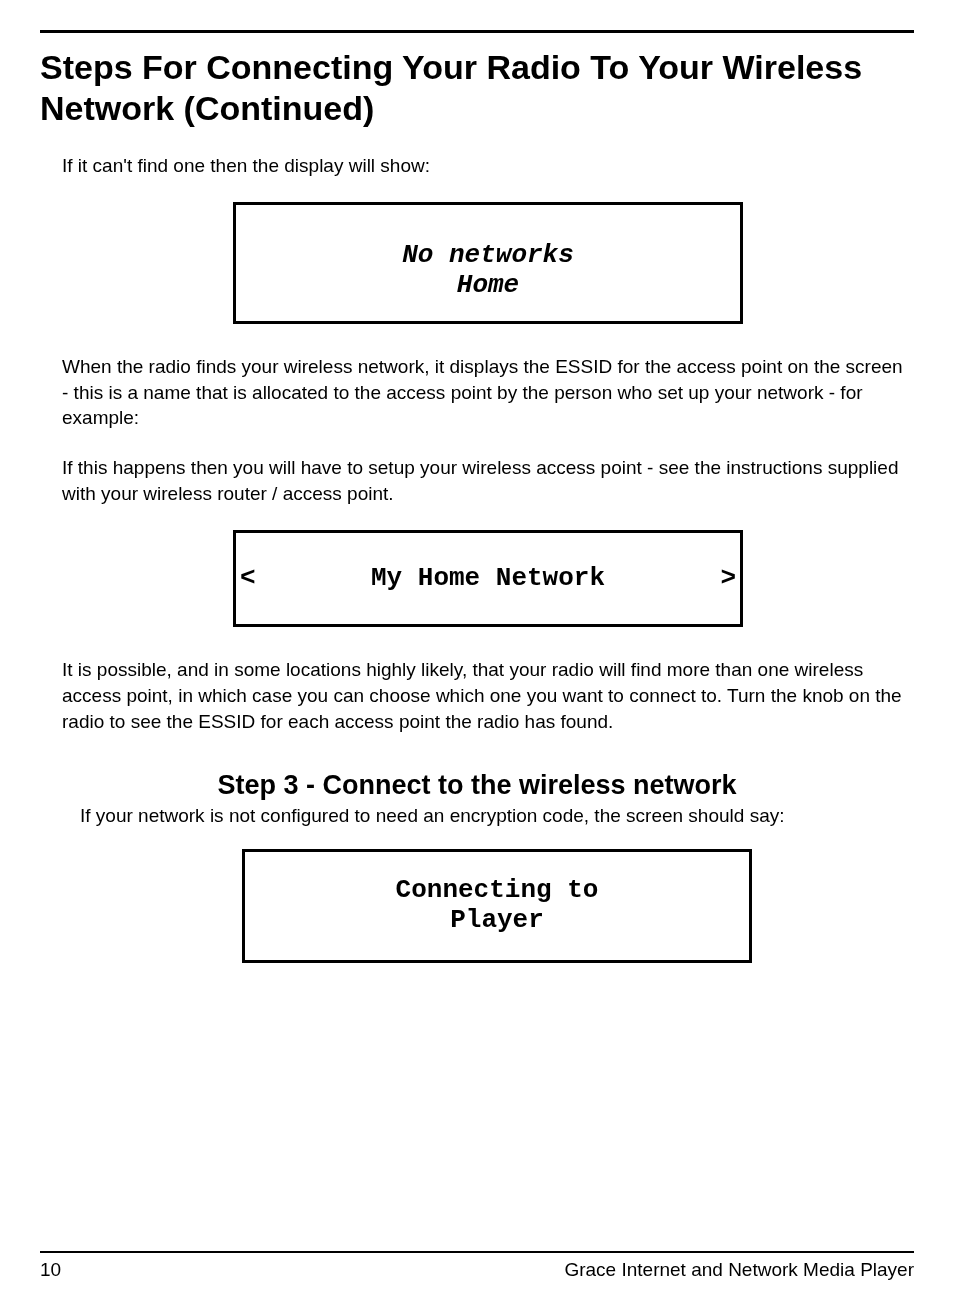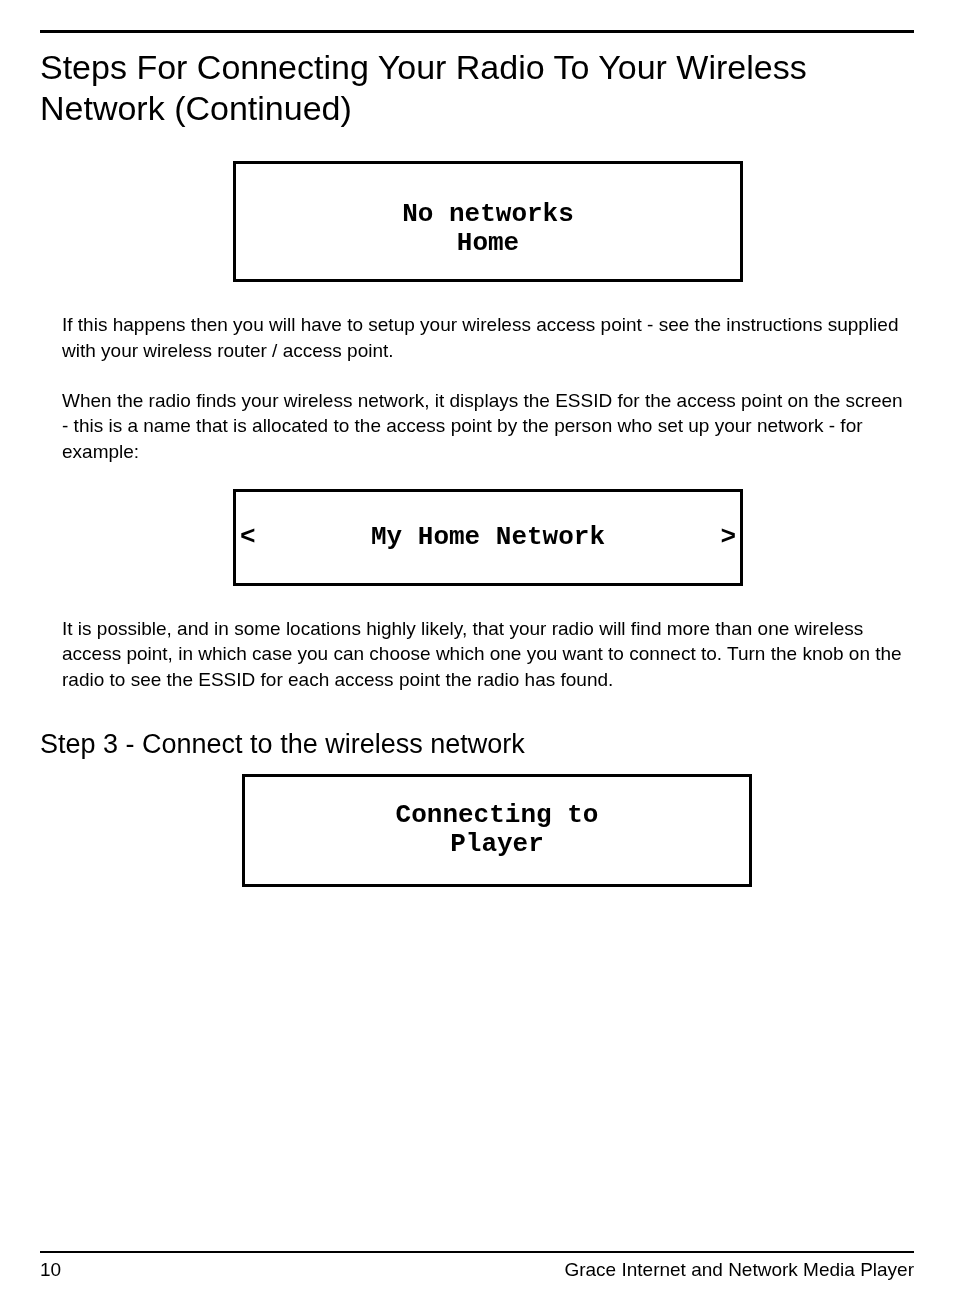--- a/index.html
+++ b/index.html
@@ -15,23 +15,23 @@
     box-sizing: border-box;
     padding: 30px 40px 20px 40px;
     position: relative;
   }
   .top-rule {
     border-top: 3px solid #000;
     margin-bottom: 14px;
   }
   .page-title {
     font-size: 34px;
-    font-weight: 400;
+    font-weight: 700;
     line-height: 1.2;
-    margin: 0 0 32px 0;
+    margin: 0 0 24px 0;
   }
   .body-block {
     padding-left: 22px;
     font-size: 19px;
     line-height: 1.35;
   }
   .para {
     margin: 0 0 24px 0;
   }
   .lcd {
@@ -40,42 +40,44 @@
     border: 3px solid #000;
     margin: 0 auto 30px auto;
     padding: 24px 6px;
     font-family: "Courier New", Courier, monospace;
     font-weight: bold;
     font-size: 26px;
     text-align: center;
   }
   .lcd.tall {
     padding: 36px 6px 20px 6px;
+    font-style: italic;
   }
   .lcd-line {
     line-height: 1.15;
   }
   .lcd-nav {
     display: flex;
     align-items: center;
     justify-content: space-between;
     padding: 28px 4px;
   }
   .lcd-nav .arrow {
     font-family: "Courier New", Courier, monospace;
     font-weight: bold;
     font-size: 26px;
   }
   .lcd-nav .center {
     flex: 1;
   }
   .step-heading {
     font-size: 27px;
-    font-weight: 400;
-    margin: 36px 0 14px 0;
+    font-weight: 700;
+    margin: 36px 0 2px 0;
+    text-align: center;
   }
   .sub-block {
     padding-left: 40px;
     font-size: 19px;
     line-height: 1.35;
   }
   .sub-block .para {
     margin-bottom: 20px;
   }
   .bold-inline {
@@ -103,46 +105,48 @@
 </style>
 </head>
 <body>
 
 <div class="page">
   <div class="top-rule"></div>
 
   <h1 class="page-title">Steps For Connecting Your Radio To Your Wireless Network (Continued)</h1>
 
   <div class="body-block">
+    <p class="para">If it can't find one then the display will show:</p>
 
     <div class="lcd tall">
       <div class="lcd-line">No networks</div>
       <div class="lcd-line">Home</div>
     </div>
 
+    <p class="para">When the radio finds your wireless network, it displays the ESSID for the access point on the screen - this is a name that is allocated to the access point by the person who set up your network - for example:</p>
+
     <p class="para">If this happens then you will have to setup your wireless access point - see the instructions supplied with your wireless router / access point.</p>
-
-    <p class="para">When the radio finds your wireless network, it displays the ESSID for the access point on the screen - this is a name that is allocated to the access point by the person who set up your network - for example:</p>
 
     <div class="lcd nav-style">
       <div class="lcd-nav">
         <span class="arrow">&lt;</span>
         <span class="center">My Home Network</span>
         <span class="arrow">&gt;</span>
       </div>
     </div>
 
     <p class="para">It is possible, and in some locations highly likely, that your radio will find more than one wireless access point, in which case you can choose which one you want to connect to. Turn the knob on the radio to see the ESSID for each access point the radio has found.</p>
 
   </div>
 
   <h2 class="step-heading">Step 3 - Connect to the wireless network</h2>
 
   <div class="sub-block">
 
+    <p class="para">If your network is not configured to need an encryption code, the screen should say:</p>
 
     <div class="lcd">
       <div class="lcd-line">Connecting to</div>
       <div class="lcd-line">Player</div>
     </div>
   </div>
 
   <div class="footer">
     <div class="footer-rule"></div>
     <div class="footer-row">

